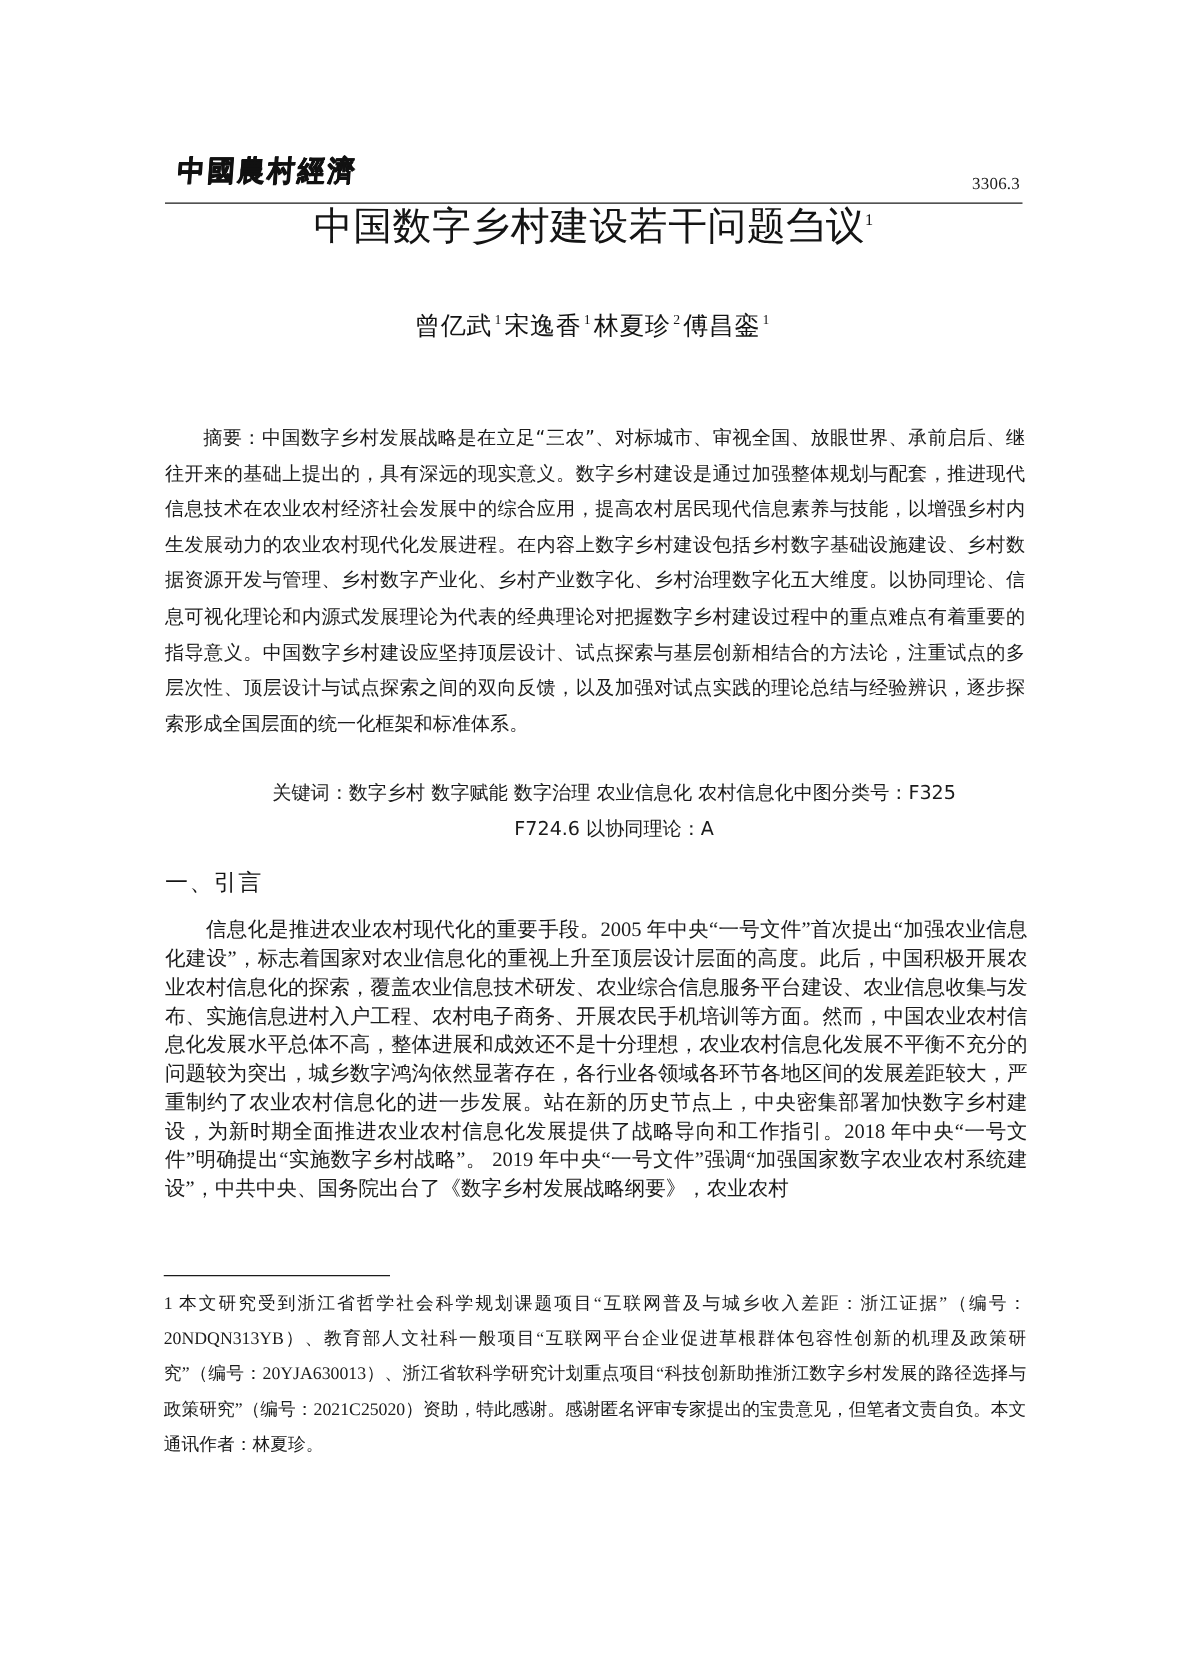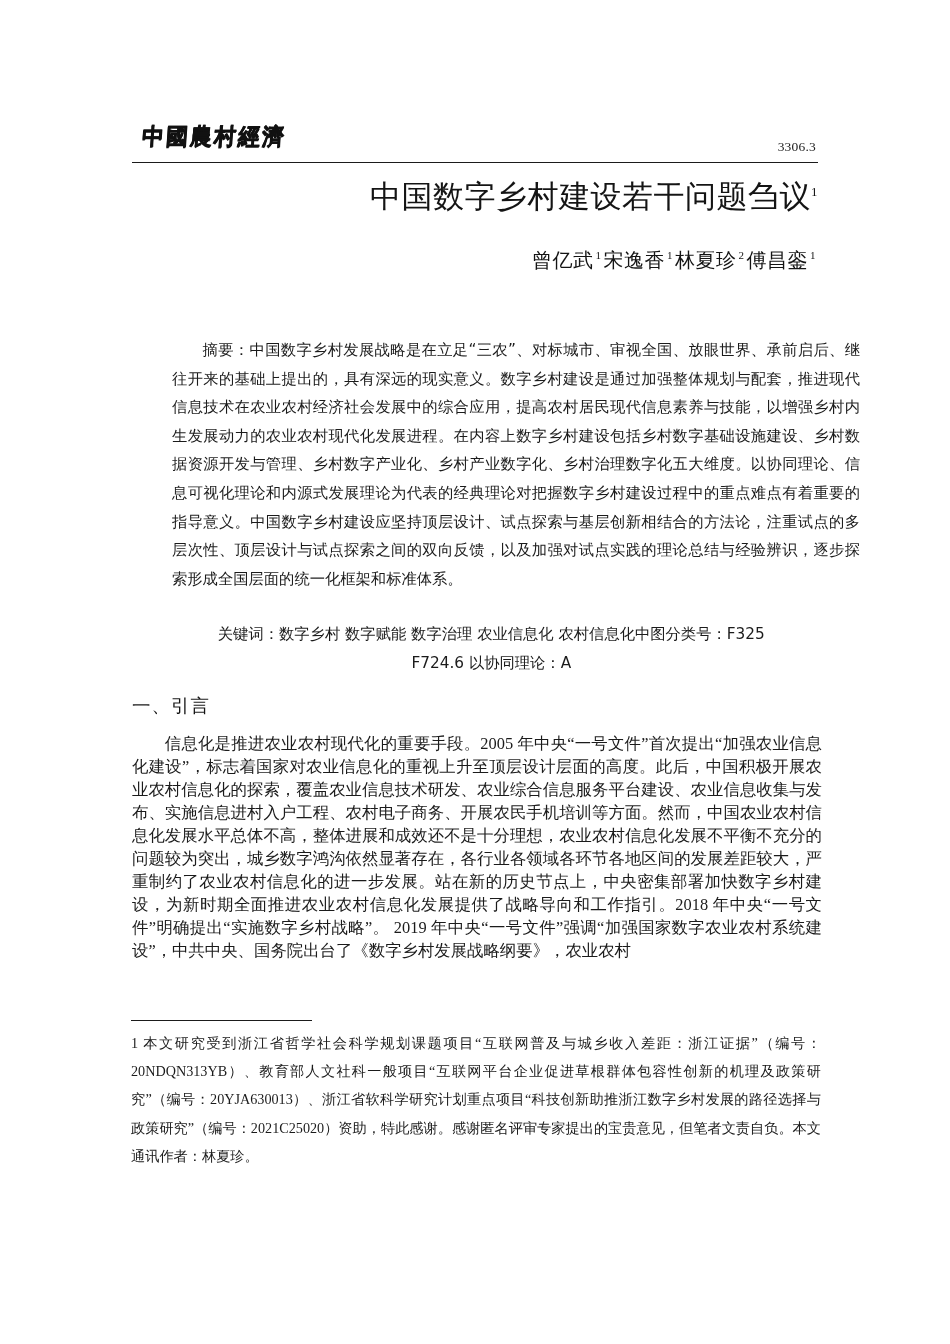--- a/index.html
+++ b/index.html
@@ -60,41 +60,41 @@
     top: 40px;
     width: 686px;
     height: 0;
     border-top: 1.6px solid #1b1b1b;
   }
 
   
   .doc-title {
     position: absolute;
     left: 132px;
-    top: 176px;
-    width: 686px;
-    text-align: right;
+    top: 160px;
+    width: 686px;
+    text-align: center;
     font-family: "DejaVu Sans", "Liberation Sans", sans-serif;
     font-size: 31px;
     font-weight: 500;
     letter-spacing: 0.5px;
     color: #141414;
     white-space: nowrap;
   }
   .doc-title sup {
     font-size: 13px;
     vertical-align: super;
     font-family: "Liberation Serif", serif;
   }
   .authors {
     position: absolute;
     left: 132px;
     top: 247px;
     width: 686px;
-    text-align: right;
+    text-align: center;
     font-family: "DejaVu Sans", "Liberation Sans", sans-serif;
     font-size: 20px;
     font-weight: 500;
     letter-spacing: 0.5px;
     color: #141414;
     white-space: nowrap;
   }
   .authors sup {
     font-size: 11px;
     vertical-align: super;
@@ -107,21 +107,20 @@
     position: absolute;
     left: 132px;
     top: 336px;
     width: 688px;
     font-family: "DejaVu Sans", "Liberation Sans", sans-serif;
     font-size: 15.3px;
     line-height: 28.6px;
     text-align: justify;
     text-justify: inter-ideograph;
     color: #1b1b1b;
-    margin-left: 40px;
   }
   .abstract p {
     margin: 0;
     text-indent: 2em;
   }
   .kw-block {
     position: absolute;
     left: 132px;
     top: 620px;
     width: 688px;

